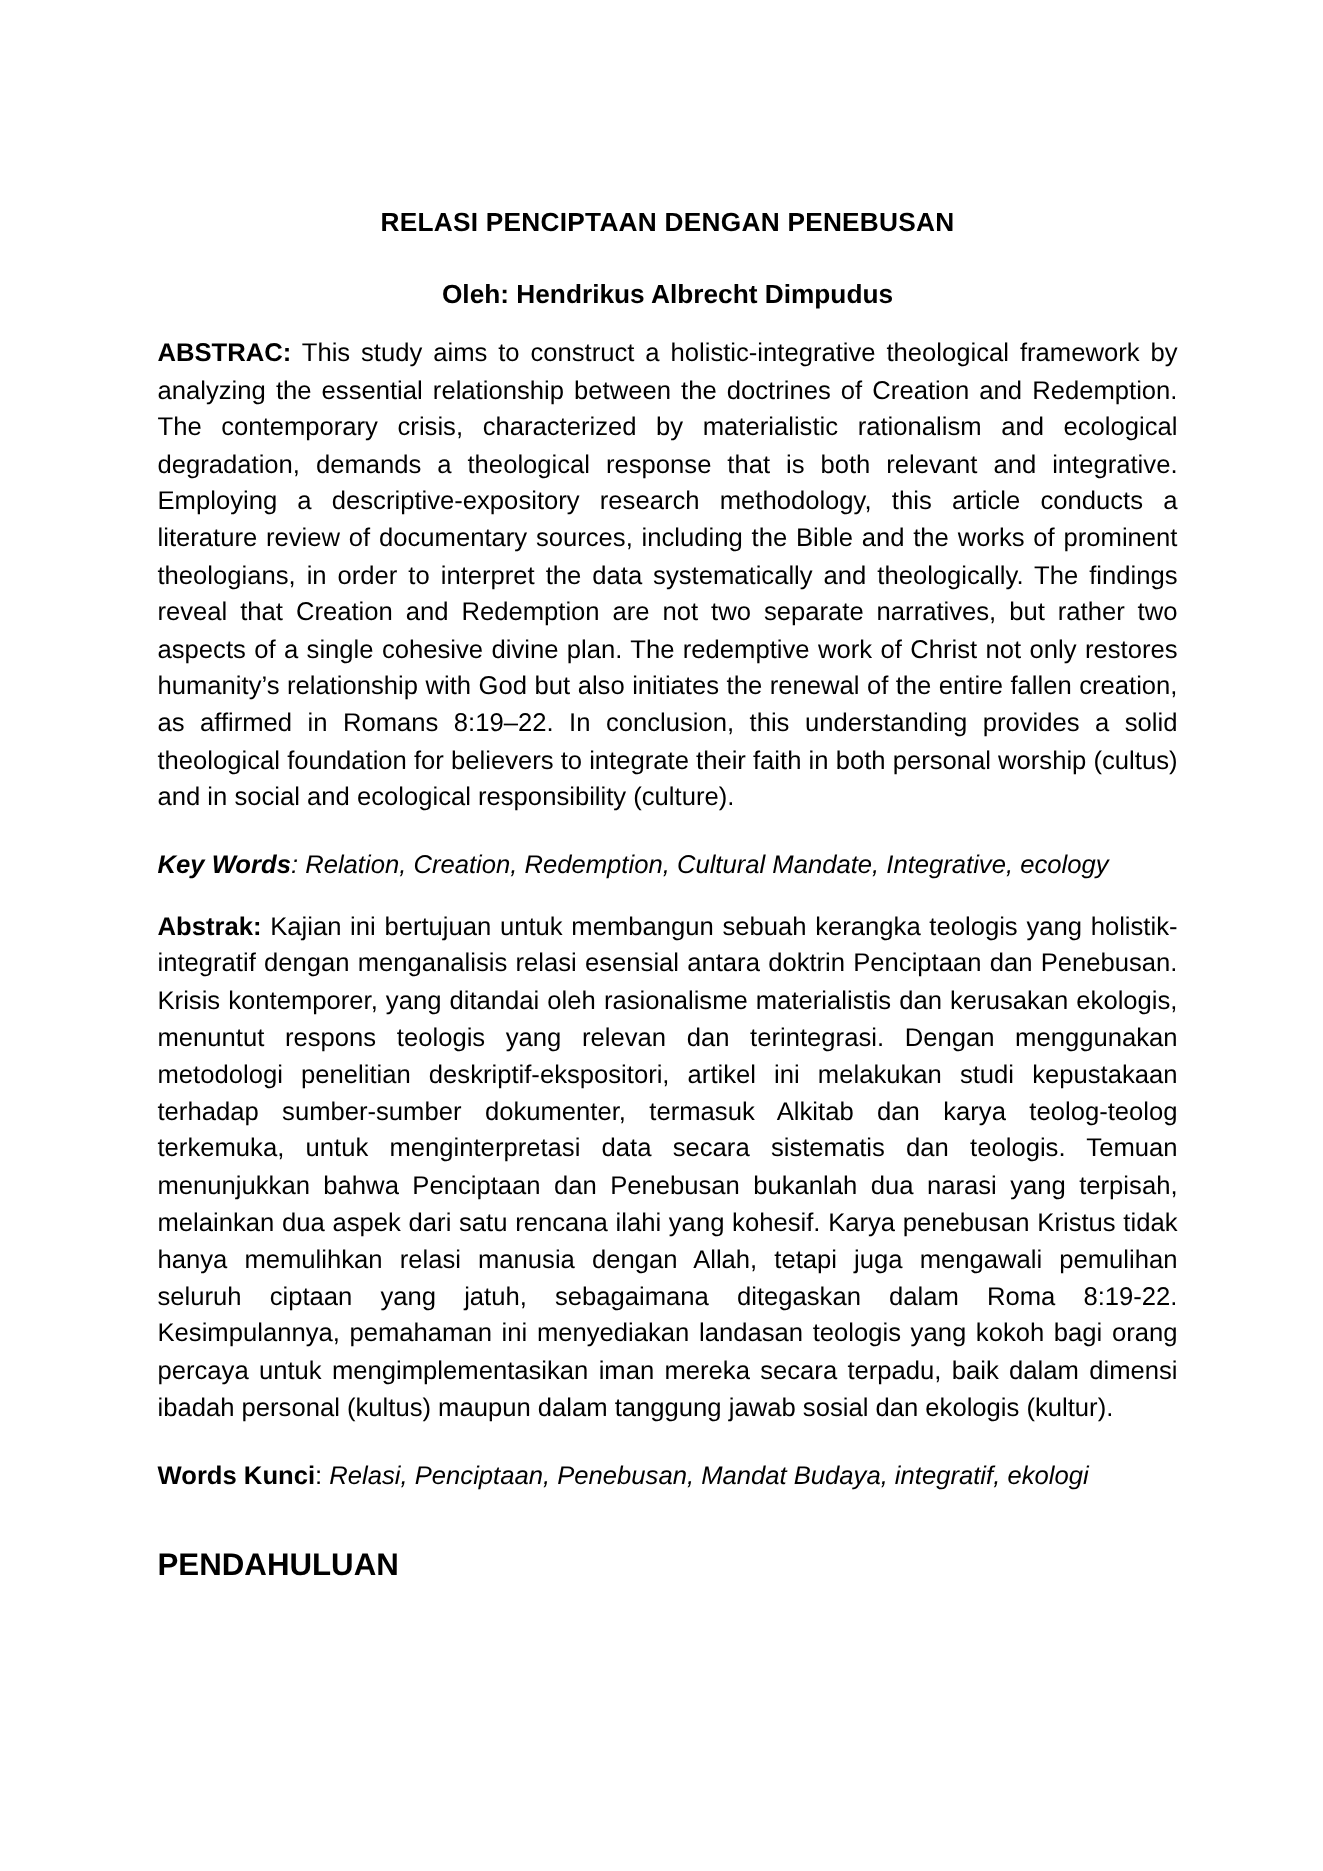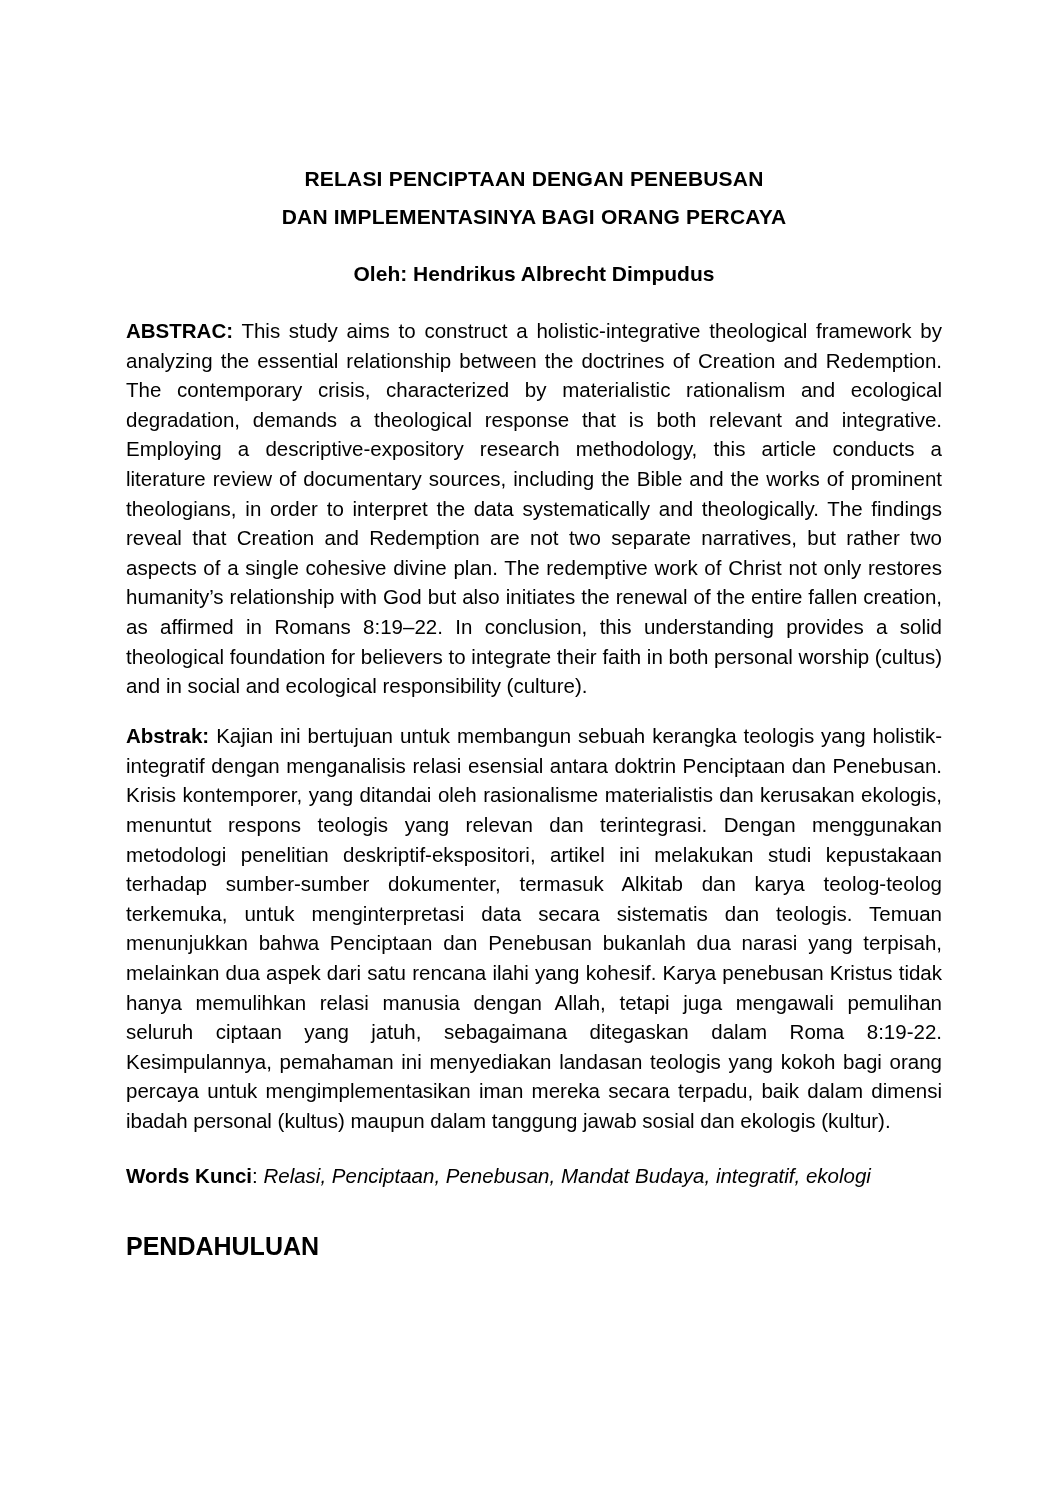--- a/index.html
+++ b/index.html
@@ -38,21 +38,21 @@
     font-weight: bold;
     font-size: 21px;
     line-height: 40px;
     margin-top: 18px;
   }
   
   .abstract {
     text-align: justify;
     font-size: 20.5px;
     line-height: 29.6px;
-    margin-top: 22px;
+    margin-top: 12px;
   }
   .abstract .lead {
     font-weight: bold;
   }
   .keywords {
     text-align: justify;
     font-size: 20.5px;
     line-height: 29.6px;
     margin-top: 24px;
     font-style: italic;
@@ -98,25 +98,25 @@
     margin-top: 2px;
   }
 </style>
 </head>
 <body>
 
 <div class="page">
   <div class="content">
 
     <div class="title-line">RELASI PENCIPTAAN DENGAN PENEBUSAN</div>
-    <div class="title-line">DAN IMPLEMENTASINYA BAGI ORANG PERCAYA</div>
     <div class="byline">Oleh: Hendrikus Albrecht Dimpudus</div>
 
     <p class="abstract"><span class="lead">ABSTRAC:</span><span> This study aims to construct a holistic-integrative theological framework by analyzing the essential relationship between the doctrines of Creation and Redemption. The contemporary crisis, characterized by materialistic rationalism and ecological degradation, demands a theological response that is both relevant and integrative. Employing a descriptive-expository research methodology, this article conducts a literature review of documentary sources, including the Bible and the works of prominent theologians, in order to interpret the data systematically and theologically. The findings reveal that Creation and Redemption are not two separate narratives, but rather two aspects of a single cohesive divine plan. The redemptive work of Christ not only restores humanity’s relationship with God but also initiates the renewal of the entire fallen creation, as affirmed in Romans 8:19–22. In conclusion, this understanding provides a solid theological foundation for believers to integrate their faith in both personal worship (cultus) and in social and ecological responsibility (culture).</span></p>
 
+    <p class="keywords"><span class="lead">Key Words</span><span>: Relation, Creation, Redemption, Cultural Mandate, Integrative, ecology</span></p>
 
     <p class="abstrak"><span class="lead">Abstrak:</span><span> Kajian ini bertujuan untuk membangun sebuah kerangka teologis yang holistik-integratif dengan menganalisis relasi esensial antara doktrin Penciptaan dan Penebusan. Krisis kontemporer, yang ditandai oleh rasionalisme materialistis dan kerusakan ekologis, menuntut respons teologis yang relevan dan terintegrasi. Dengan menggunakan metodologi penelitian deskriptif-ekspositori, artikel ini melakukan studi kepustakaan terhadap sumber-sumber dokumenter, termasuk Alkitab dan karya teolog-teolog terkemuka, untuk menginterpretasi data secara sistematis dan teologis. Temuan menunjukkan bahwa Penciptaan dan Penebusan bukanlah dua narasi yang terpisah, melainkan dua aspek dari satu rencana ilahi yang kohesif. Karya penebusan Kristus tidak hanya memulihkan relasi manusia dengan Allah, tetapi juga mengawali pemulihan seluruh ciptaan yang jatuh, sebagaimana ditegaskan dalam Roma 8:19-22. Kesimpulannya, pemahaman ini menyediakan landasan teologis yang kokoh bagi orang percaya untuk mengimplementasikan iman mereka secara terpadu, baik dalam dimensi ibadah personal (kultus) maupun dalam tanggung jawab sosial dan ekologis (kultur).</span></p>
 
     <p class="katakunci"><span class="lead">Words Kunci</span><span>: </span><span class="kk-list">Relasi, Penciptaan, Penebusan, Mandat Budaya, integratif, ekologi</span></p>
 
     <div class="section-heading">PENDAHULUAN</div>
 
   </div>
 </div>
 

